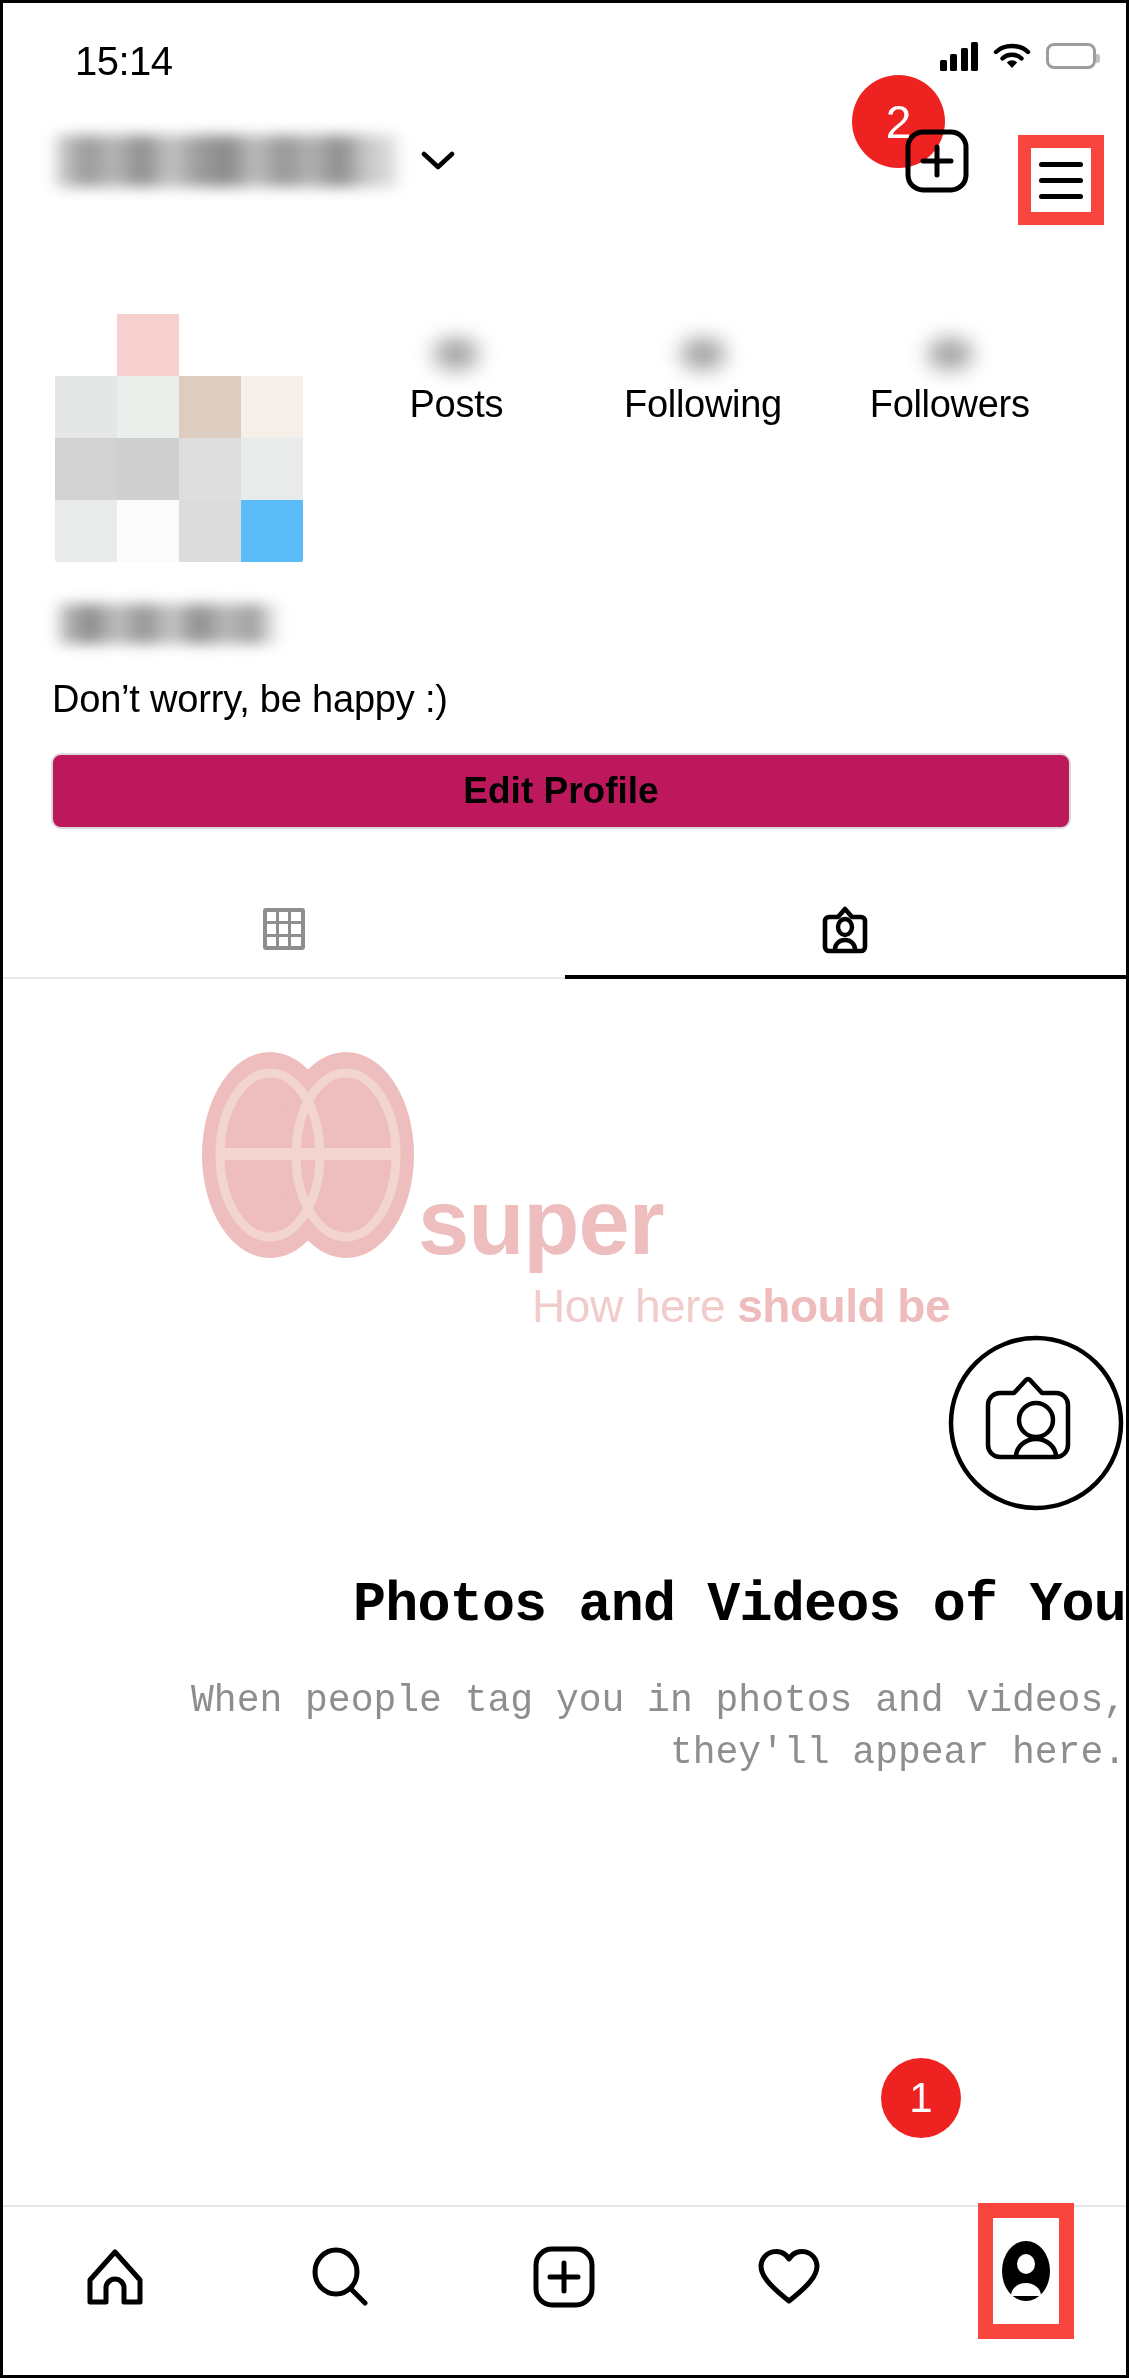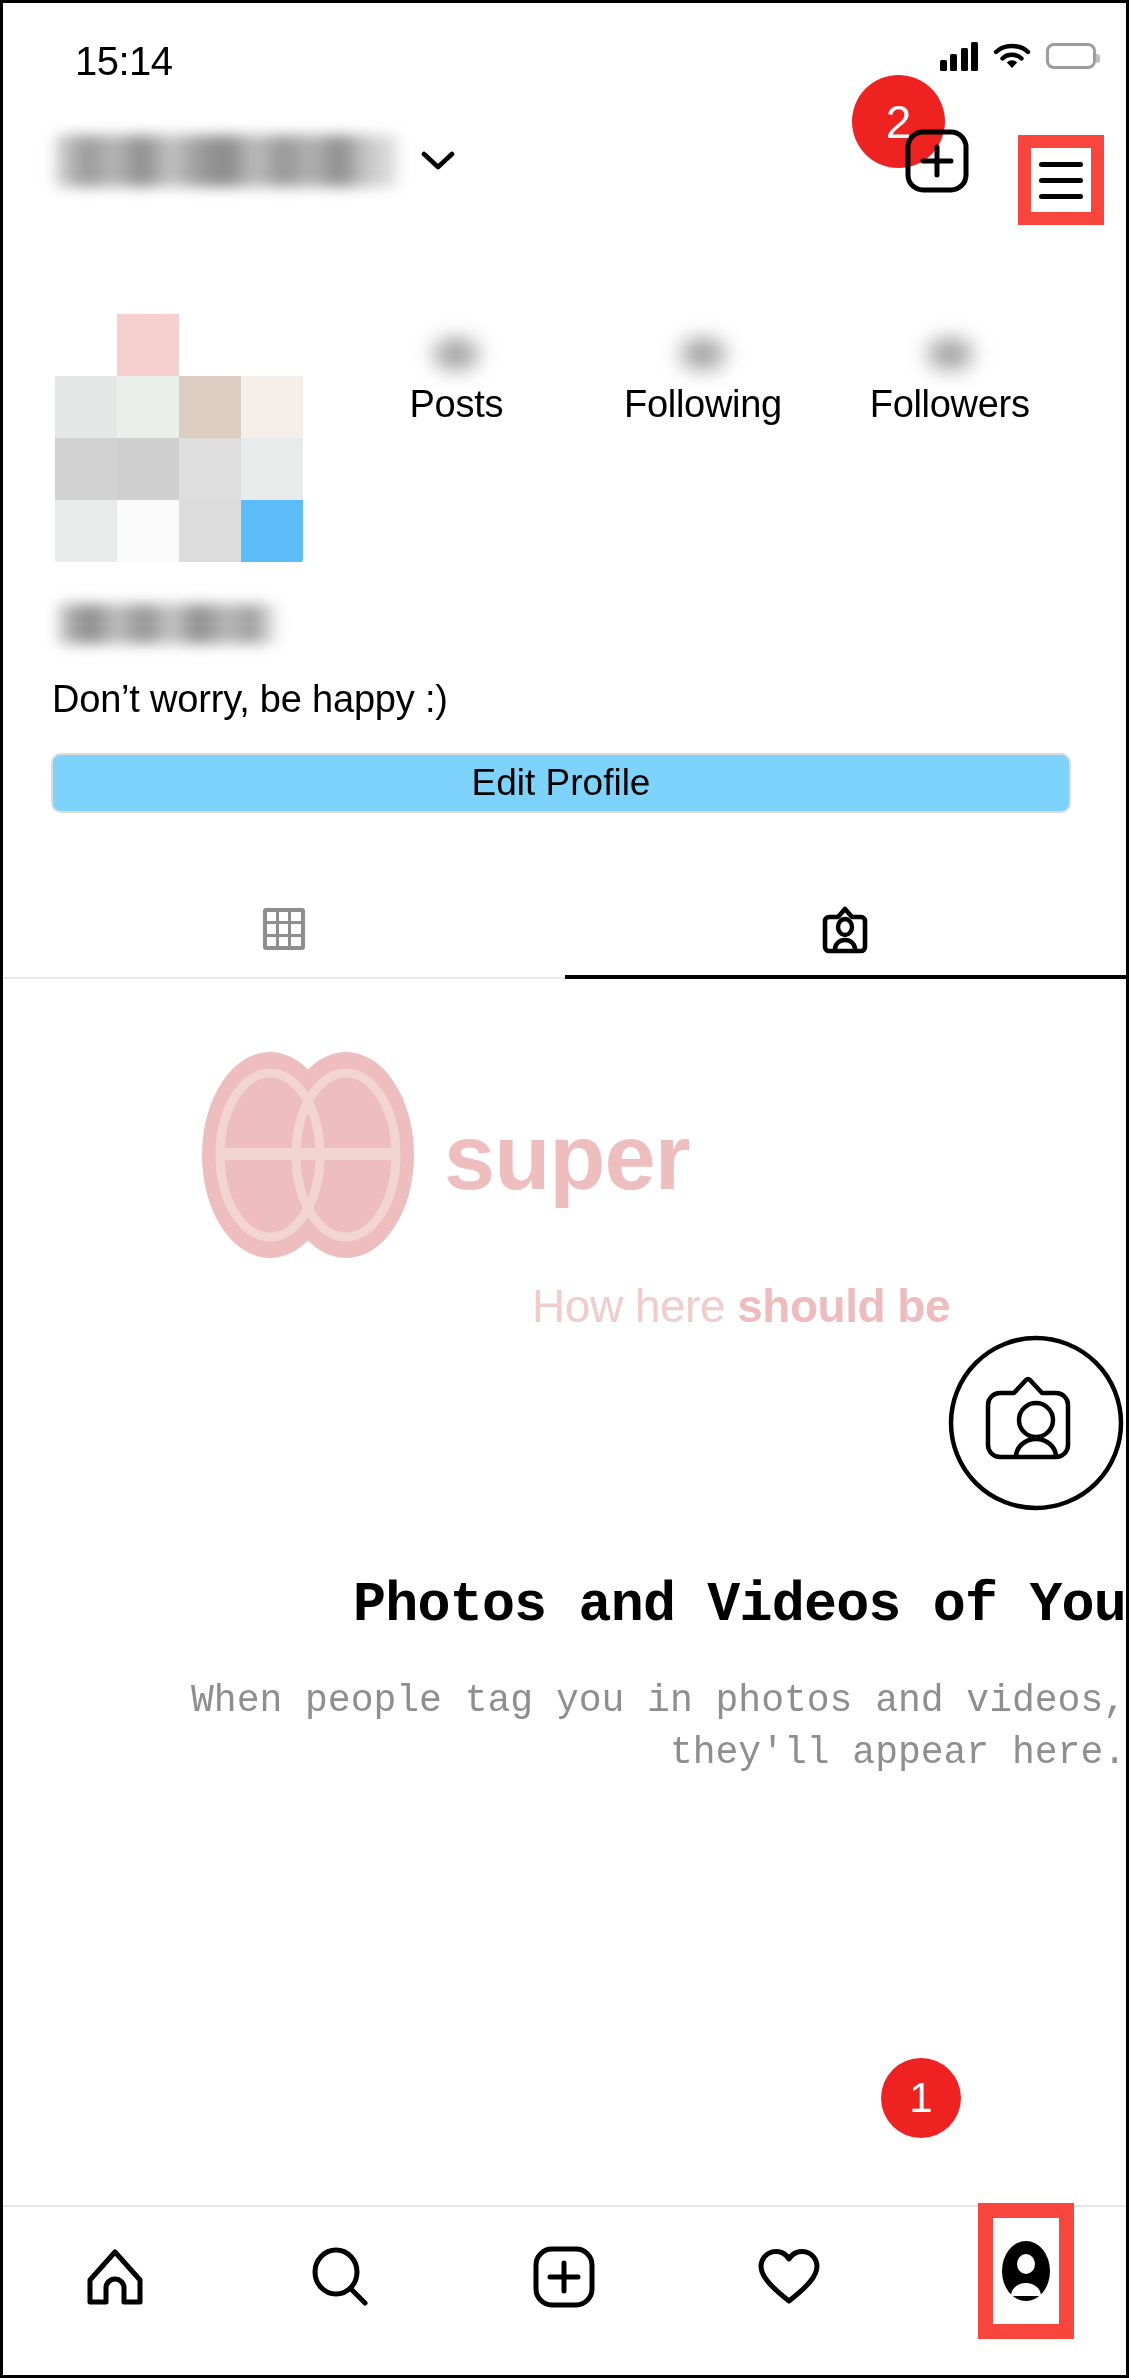--- a/index.html
+++ b/index.html
@@ -189,29 +189,29 @@
     left: 49px; top: 655px;
     font-size: 38px;
     color: #000;
     letter-spacing: -0.2px;
     margin-top: 20px;
   }
 
   #edit-profile-btn {
     position: absolute;
     left: 48px; top: 750px;
-    width: 1020px; height: 60px;
+    width: 1020px; height: 76px;
     border: 2px solid #dbdbdb;
     border-radius: 10px;
-    background: #7dd3fc;
+    background: #be185d;
     display: flex;
     align-items: center;
     justify-content: center;
     font-size: 37px;
-    font-weight: 400;
+    font-weight: 700;
     color: #000;
     cursor: pointer;
   }
 
   
   #tabs {
     position: absolute;
     left: 0; top: 878px;
     width: 100%;
     height: 98px;
@@ -247,21 +247,21 @@
 
   
   #watermark {
     position: absolute;
     left: 195px; top: 1044px;
     width: 760px;
     height: 280px;
     opacity: 1;
     pointer-events: none;
   }
-  #wm-row { display: flex; align-items: center; gap: 26px; }
+  #wm-row { display: flex; align-items: flex-end; }
   #wm-text { padding-top: 2px; }
   .wm-line {
     font-size: 92px;
     font-weight: 700;
     color: #eebdbd;
     line-height: 0.92;
     letter-spacing: -1px;
   }
   #wm-tagline {
     margin-top: 14px;

